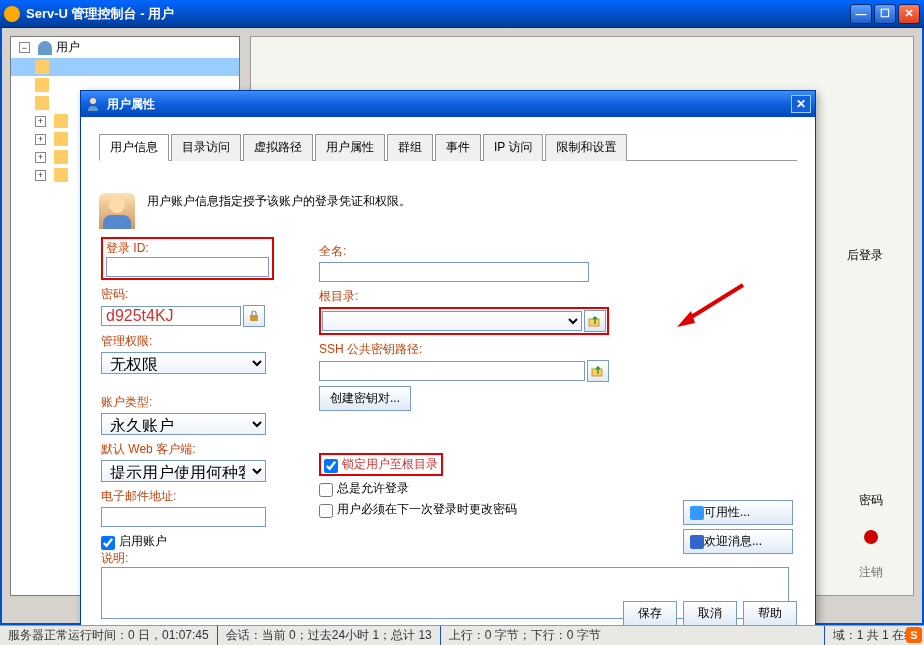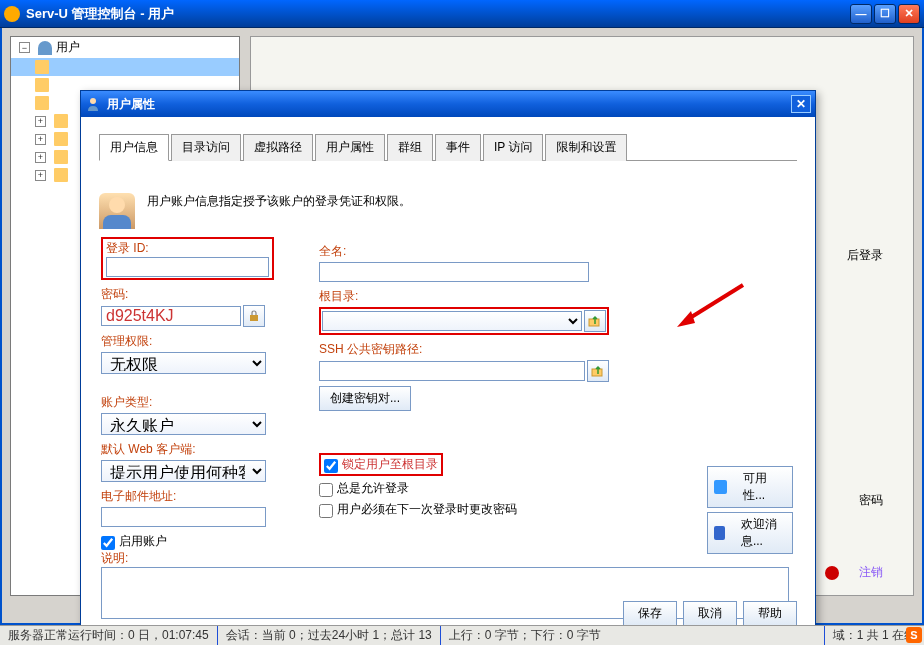--- a/index.html
+++ b/index.html
@@ -23,21 +23,21 @@
     .tree-item.selected { background: #99ccff; }
     .tree-icon { width: 14px; height: 14px; display: inline-block; }
     .tree-expand { width: 11px; height: 11px; border: 1px solid #888; display: inline-flex; align-items: center; justify-content: center; font-size: 9px; background: white; color: #333; margin-right: 4px; }
     .user-icon { background: #6699cc; border-radius: 50% 50% 0 0; position: relative; }
     .folder-icon { background: #ffcc66; border-radius: 1px; }
     
     
     .main-bg { position: absolute; left: 248px; top: 8px; right: 8px; height: 560px; background: #f5f5f0; border: 1px solid #999; }
     .btn-login-placeholder { position: absolute; right: 30px; top: 210px; }
     .btn-change-pwd { position: absolute; right: 30px; top: 455px; }
-    .btn-logout { position: absolute; right: 30px; bottom: 14px; display: flex; align-items: center; gap: 20px; color: #8b5cf6; }
+    .btn-logout { position: absolute; right: 30px; bottom: 14px; display: flex; align-items: center; gap: 20px; color: #737373; flex-direction: column; }
     .btn-logout .logout-icon { width: 14px; height: 14px; background: #cc0000; border-radius: 50%; }
     .btn-nav { position: absolute; left: 6px; bottom: 14px; display: flex; align-items: center; gap: 4px; }
     
     
     .inner-dialog { position: absolute; left: 78px; top: 62px; width: 736px; height: 551px; background: white; border: 1px solid #003d99; box-shadow: 3px 3px 8px rgba(0,0,0,0.3); }
     .inner-titlebar { height: 26px; background: linear-gradient(to bottom, #3a8cff 0%, #1060dd 50%, #0048bb 100%); color: white; display: flex; align-items: center; padding: 0 4px; font-weight: bold; }
     .inner-titlebar .dlg-icon { width: 16px; height: 16px; margin-right: 6px; }
     .inner-titlebar .dlg-title { flex: 1; }
     .inner-titlebar .dlg-close { width: 20px; height: 18px; background: #1060dd; border: 1px solid #99ccff; display: flex; align-items: center; justify-content: center; cursor: pointer; font-size: 12px; }
     
@@ -85,21 +85,21 @@
     .field-select { width: 165px; }
     
     .checkbox-row { display: flex; align-items: flex-end; gap: 4px; margin-top: 4px; }
     .checkbox-row input[type=checkbox] { width: 14px; height: 14px; }
     .checkbox-row.highlight label { color: #cc3333; }
     .checkbox-row.highlight { border: 2px solid #e00000; padding: 1px 3px; width: fit-content; }
     
     .description-area { width: 688px; height: 52px; resize: none; }
     
     .right-buttons { position: absolute; right: 22px; bottom: 86px; display: flex; flex-direction: column; gap: 4px; }
-    .right-buttons .rbtn { width: 86px; padding: 3px 6px; border: 1px solid #7a9ac6; background: linear-gradient(to bottom, #fff, #e0eaf6); display: flex; align-items: center; gap: 16px; cursor: pointer; }
+    .right-buttons .rbtn { width: 110px; padding: 3px 6px; border: 1px solid #7a9ac6; background: linear-gradient(to bottom, #fff, #e0eaf6); display: flex; align-items: center; gap: 0; cursor: pointer; }
     .rbtn-icon { width: 14px; height: 14px; border-radius: 2px; }
     .rbtn-icon.avail { background: #3399ff; }
     .rbtn-icon.welcome { background: #3366cc; }
     
     .dialog-buttons { position: absolute; right: 18px; bottom: 14px; display: flex; gap: 6px; }
     .dialog-buttons button { padding: 3px 14px; border: 1px solid #7a9ac6; background: linear-gradient(to bottom, #fff, #e0eaf6); cursor: pointer; font-size: 12px; }
     
     
     .red-arrow { position: absolute; left: 592px; top: 190px; pointer-events: none; }
     

